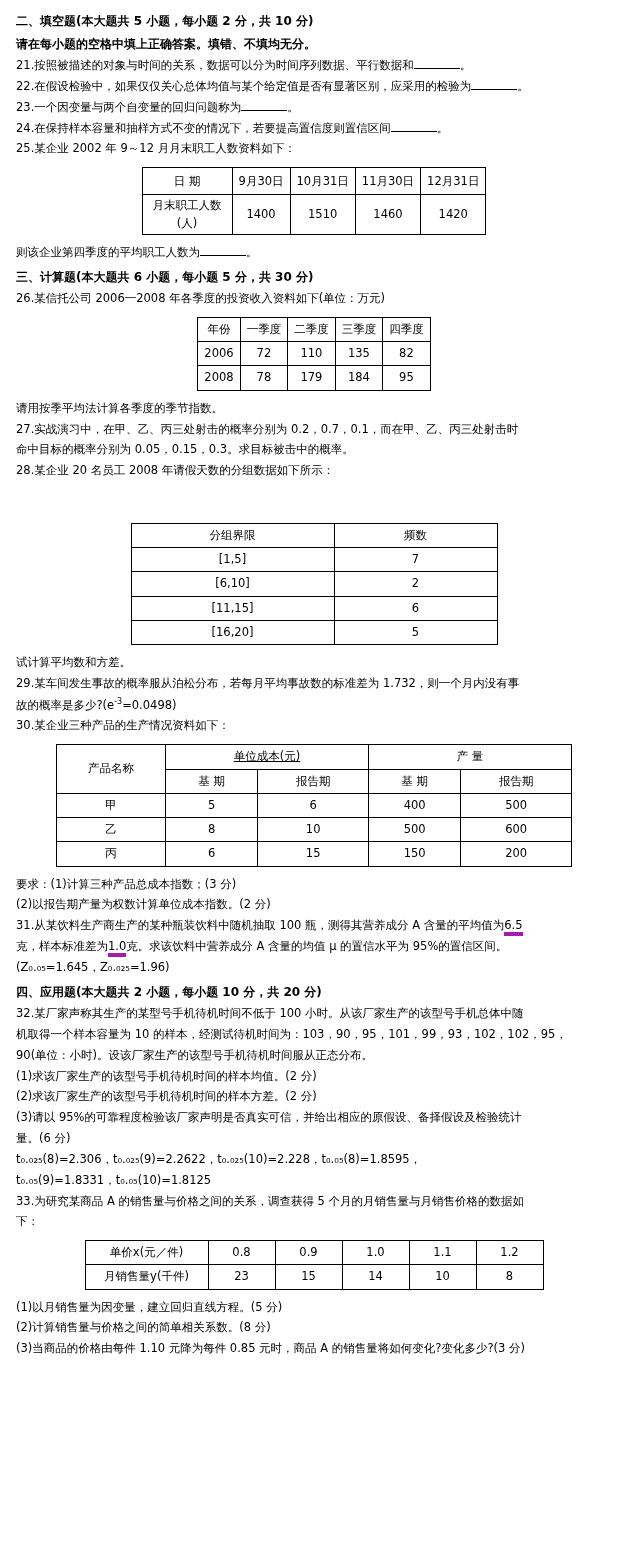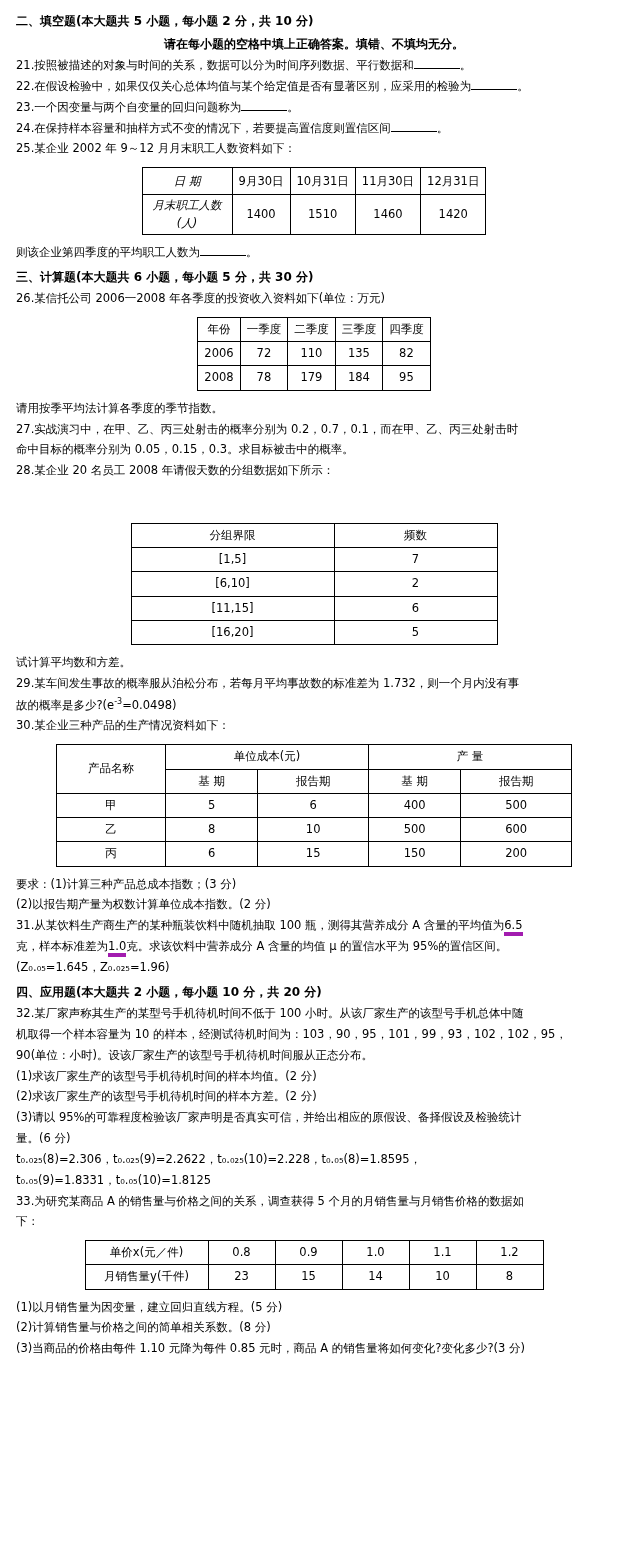--- a/index.html
+++ b/index.html
@@ -21,21 +21,20 @@
   }
   .sec-title {
     font-weight: bold;
     margin: 6px 0 4px 0;
     font-size: 12px;
   }
   .bold-line {
     font-weight: bold;
     margin: 2px 0 4px 0;
     font-size: 12px;
-    text-align: center;
   }
   .p {
     margin: 3px 0;
     text-align: justify;
   }
   .blank {
     display: inline-block;
     border-bottom: 1px solid #000;
     width: 46px;
     vertical-align: baseline;
@@ -46,21 +45,21 @@
     font-size: 11.5px;
   }
   table.grid td, table.grid th {
     border: 1px solid #000;
     padding: 3px 6px;
     text-align: center;
     font-weight: normal;
     line-height: 1.5;
   }
   .t25 td { height: 20px; }
-  .t25 td.lbl { padding: 2px 10px; font-style: italic; }
+  .t25 td.lbl { padding: 2px 10px; }
   .two-line {
     line-height: 1.35;
     margin-left: 32px;
   }
   sub, sup {
     font-size: 8px;
   }
   .underline-num {
     border-bottom: 4px solid #a21caf;
   }
@@ -186,21 +185,21 @@
   <div class="p">
     <span>故的概率是多少?(e</span><sup>-3</sup><span>=0.0498)</span>
   </div>
 
   <div class="p">30.某企业三种产品的生产情况资料如下：</div>
   <div class="tbl-wrap">
     <table class="grid">
       <tbody>
           <tr>
         <td rowspan="2" style="width:96px;">产品名称</td>
-        <td colspan="2" style="width:190px;">单位成本(元)</td>
+        <td colspan="2" style="width:190px;text-decoration:underline;">单位成本(元)</td>
         <td colspan="2" style="width:190px;">产      量</td>
       </tr>
       <tr>
         <td>基    期</td>
         <td>报告期</td>
         <td>基    期</td>
         <td>报告期</td>
       </tr>
       <tr>
         <td>甲</td>

